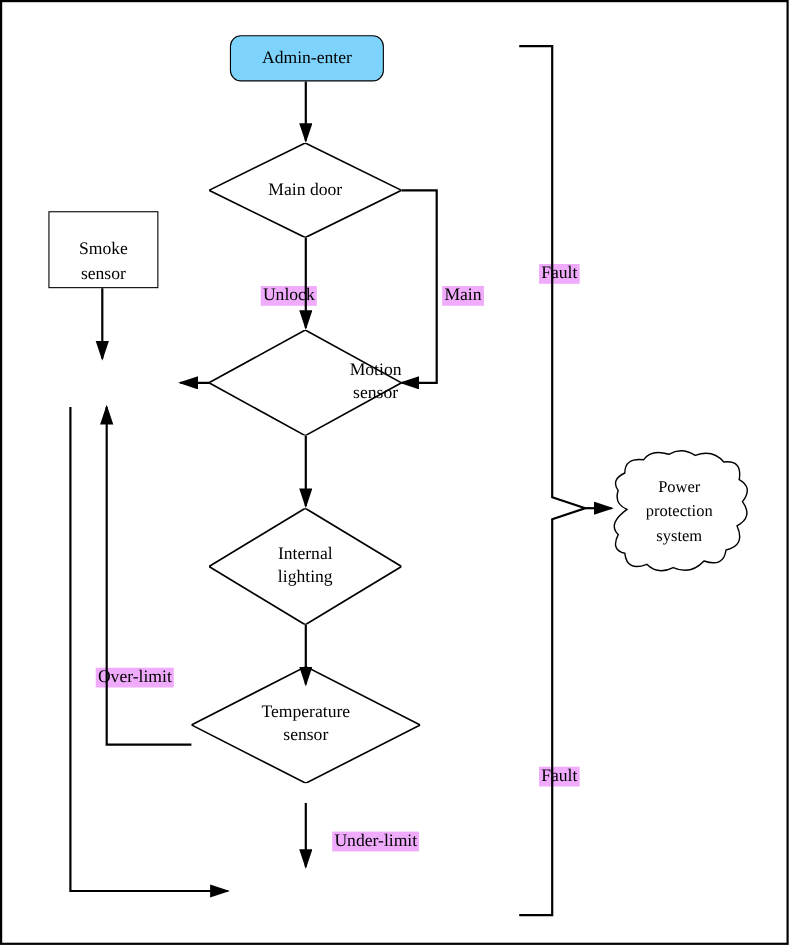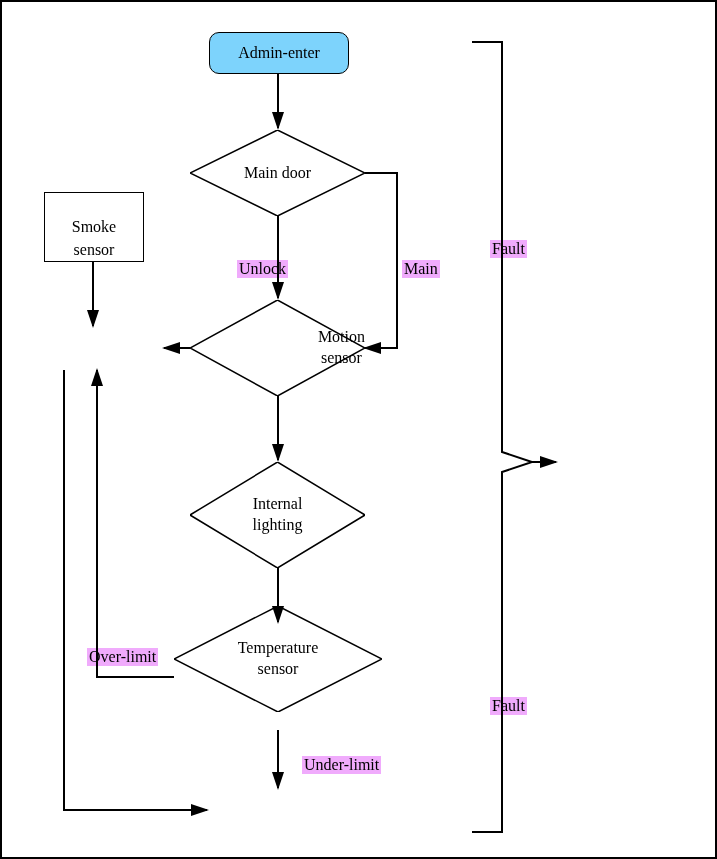--- a/index.html
+++ b/index.html
@@ -117,24 +117,30 @@
   </div>
 
   <div class="diamond" style="left:172px; top:604px; width:208px; height:106px;">
     <svg width="208" height="106">
         <polygon points="104,0 208,53 104,106 0,53" fill="#fff" stroke="#000" stroke-width="1.5"></polygon>
       </svg>
     <div class="diamond-text">Temperature<br>sensor</div>
   </div>
 
 
+  <div class="cloud" style="left:548px; top:406px; width:135px; height:115px;">
+    <svg width="135" height="115" style="position:absolute;top:0;left:0;">
+      <path d="M 20 55 Q 8 50 12 38 Q 5 28 18 22 Q 18 8 35 10 Q 42 0 58 5 Q 70 -2 82 6 Q 98 0 108 12 Q 125 10 122 28 Q 135 35 125 48 Q 135 62 120 70 Q 128 88 110 92 Q 108 108 90 102 Q 78 115 62 108 Q 48 115 38 105 Q 20 112 18 95 Q 5 92 12 78 Q 2 68 20 55 Z" fill="#fff" stroke="#000" stroke-width="1.3"></path>
+    </svg>
+    <div class="cloud-text">Power<br>protection<br>system</div>
+  </div>
 
   <div class="label" style="left:235px; top:258px;">Unlock</div>
   <div class="label" style="left:400px; top:258px;">Main</div>
-  <div class="label" style="left:85px; top:605px;margin-top:41px;">Over-limit</div>
+  <div class="label" style="left:85px; top:605px;">Over-limit</div>
   <div class="label" style="left:300px; top:754px;">Under-limit</div>
   <div class="label" style="left:488px; top:238px;">Fault</div>
   <div class="label" style="left:488px; top:695px;">Fault</div>
 
   <svg class="arrows" width="713" height="855">
     <defs>
       <marker id="arrow" markerWidth="10" markerHeight="10" refX="8" refY="3" orient="auto" markerUnits="strokeWidth">
         <path d="M0,0 L0,6 L9,3 z" fill="#000"></path>
       </marker>
     </defs>

